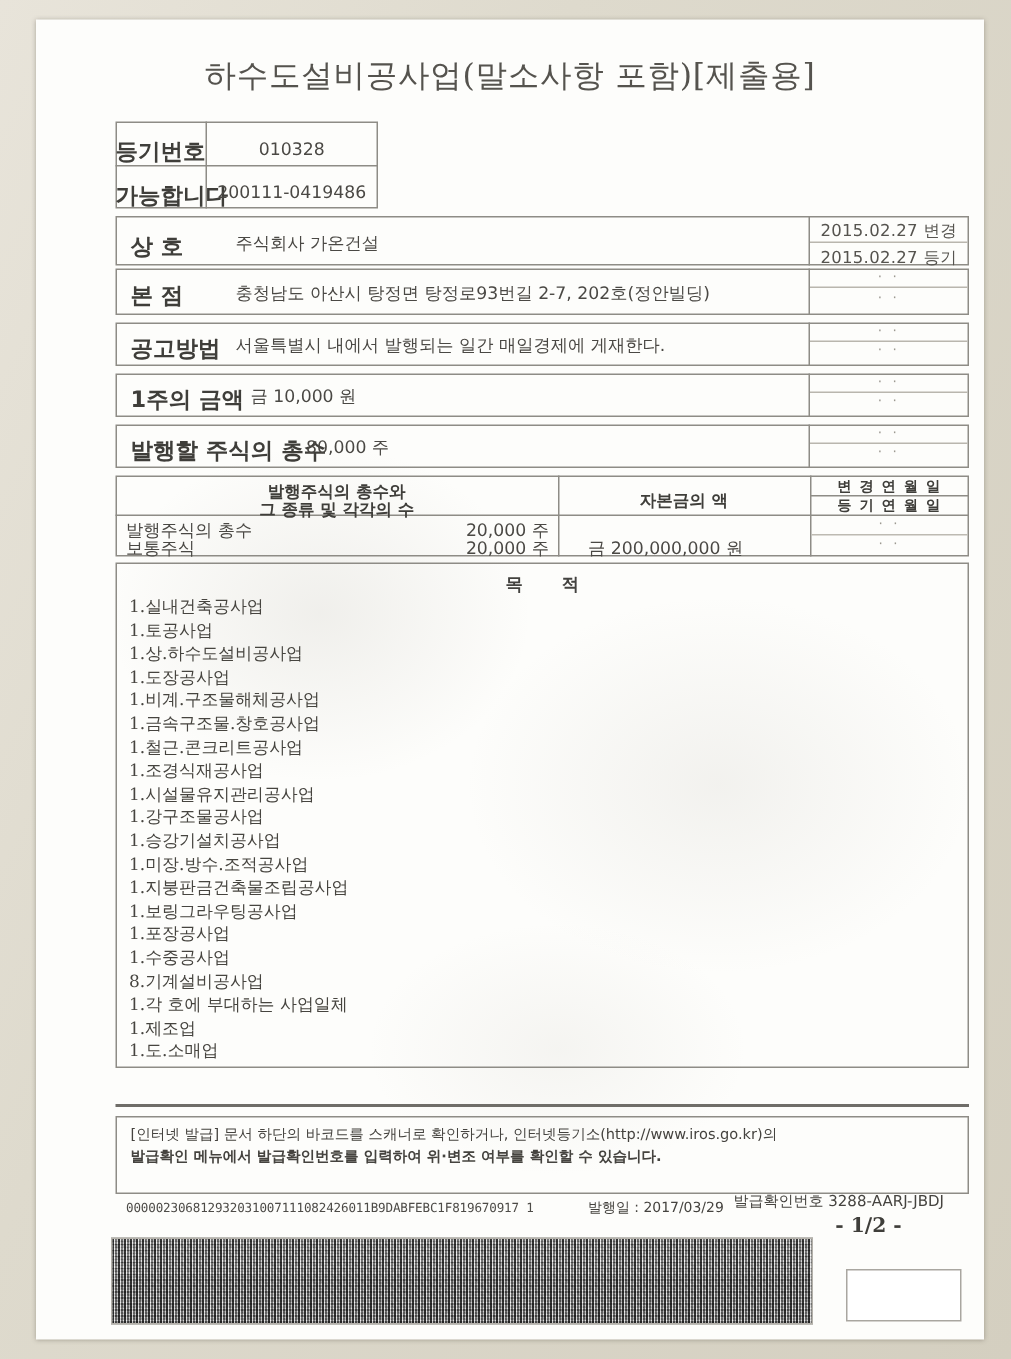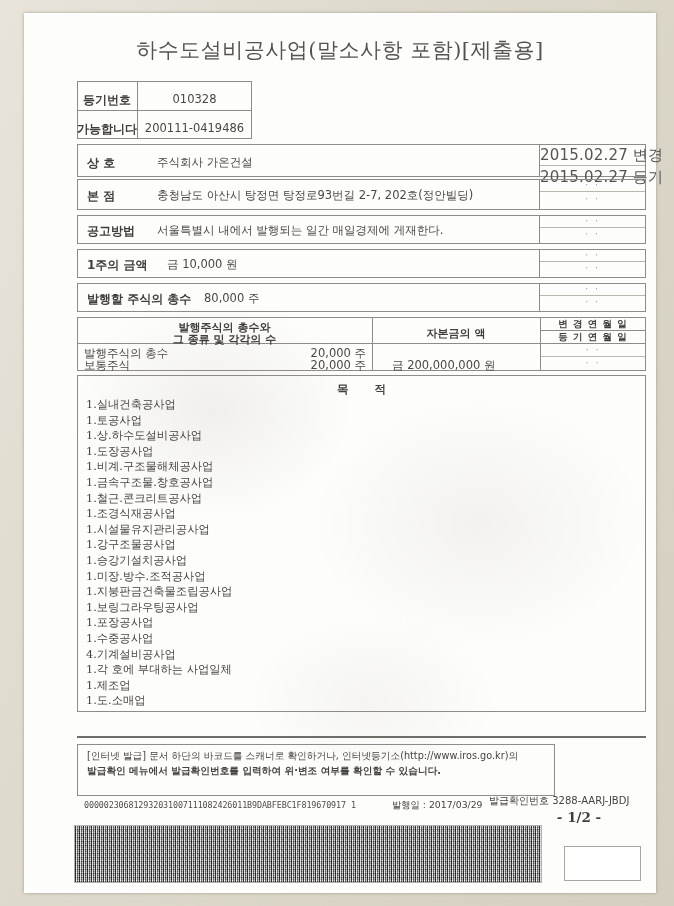--- a/index.html
+++ b/index.html
@@ -72,21 +72,21 @@
     box-sizing: border-box;
     background: transparent;
   }
   .lbl {
     position: absolute;
     color: #4e4c48;
     white-space: nowrap;
   }
   .k-label {
     font-weight: bold;
-    font-size: 12px;
+    font-size: 15px;
     color: #3f3e3a;
   }
   .k-val {
     font-size: 11.5px;
     color: #4a4844;
   }
   .k-center {
     text-align: center;
   }
 
@@ -97,21 +97,21 @@
 
   
   .wide-row { left: 53px; width: 569px; }
   .date-col {
     position: absolute;
     width: 106px;
     box-sizing: border-box;
     border-left: 1px solid #8e8c86;
   }
   .date-line {
-    font-size: 15px;
+    font-size: 11px;
     color: #56544f;
     text-align: center;
     white-space: nowrap;
     letter-spacing: 0.2px;
   }
   .date-dots {
     height: 11px;
     position: relative;
   }
   .date-dots::after {
@@ -169,21 +169,21 @@
     position: absolute;
     left: 53px;
     top: 723px;
     width: 569px;
     height: 0;
     border-top: 2px solid #6f6d68;
   }
   #footer-box {
     left: 53px;
     top: 731px;
-    width: 478px;
+    width: 569px;
     height: 52px;
     text-decoration: underline;
   }
   .foot-line {
     position: absolute;
     left: 9px;
     font-size: 9.7px;
     color: #45433f;
     white-space: nowrap;
     font-family: "DejaVu Sans", "Liberation Sans", sans-serif;
@@ -363,21 +363,21 @@
           <div class="purpose-item">1.철근.콘크리트공사업</div>
           <div class="purpose-item">1.조경식재공사업</div>
           <div class="purpose-item">1.시설물유지관리공사업</div>
           <div class="purpose-item">1.강구조물공사업</div>
           <div class="purpose-item">1.승강기설치공사업</div>
           <div class="purpose-item">1.미장.방수.조적공사업</div>
           <div class="purpose-item">1.지붕판금건축물조립공사업</div>
           <div class="purpose-item">1.보링그라우팅공사업</div>
           <div class="purpose-item">1.포장공사업</div>
           <div class="purpose-item">1.수중공사업</div>
-          <div class="purpose-item">4.기계설비공사업</div>
+          <div class="purpose-item">8.기계설비공사업</div>
           <div class="purpose-item">1.각 호에 부대하는 사업일체</div>
           <div class="purpose-item">1.제조업</div>
           <div class="purpose-item">1.도.소매업</div>
         </div>
 
       <div id="footer-sep"></div>
       <div class="bx" id="footer-box">
         <div class="foot-line" style="top:5px;">[인터넷 발급] 문서 하단의 바코드를 스캐너로 확인하거나, 인터넷등기소(http://www.iros.go.kr)의</div>
         <div class="foot-line foot-strong" style="top:20px;">발급확인 메뉴에서 발급확인번호를 입력하여 위·변조 여부를 확인할 수 있습니다.</div>
       </div>

